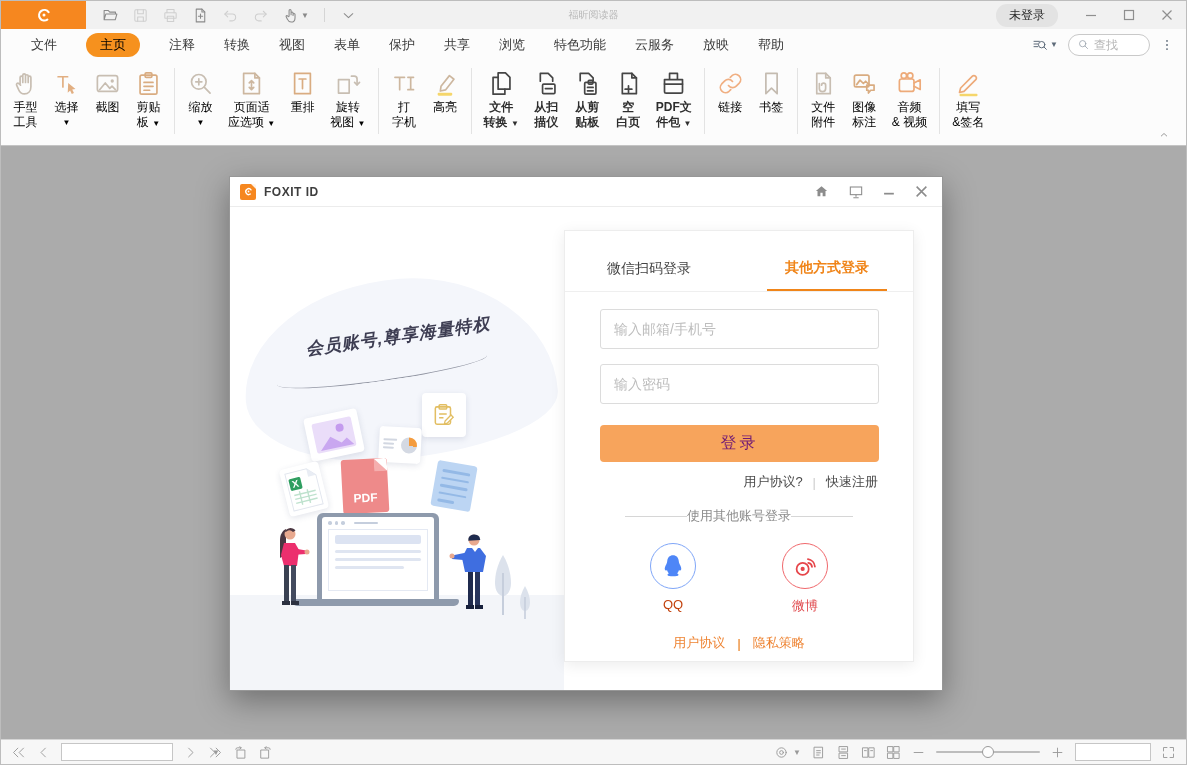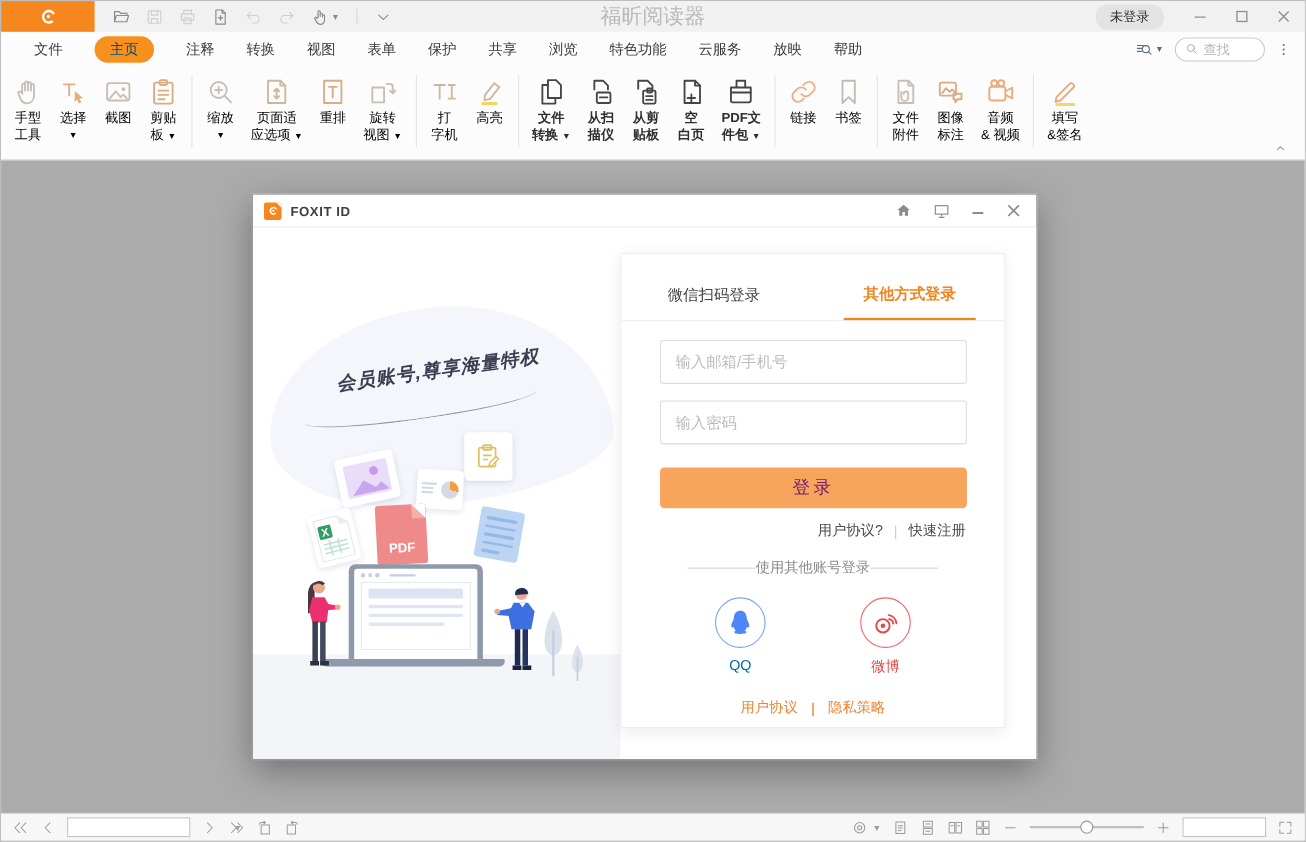--- a/index.html
+++ b/index.html
@@ -8,30 +8,30 @@
   .app { width:1187px; height:765px; border:1px solid #BDBDBD; display:flex; flex-direction:column; background:#FFF; }
 
   
   .titlebar { height:28px; background:#F1F1F1; display:flex; align-items:center; position:relative; flex:0 0 auto; }
   .logo-block { width:85px; height:28px; background:#F6871F; display:flex; align-items:center; justify-content:center; }
   .qat { display:flex; align-items:center; gap:13px; margin-left:16px; }
   .qat-btn { display:flex; align-items:center; color:#8A8A8A; cursor:default; }
   .qat-btn.off { color:#CFCFCF; }
   .qat-caret { font-size:8px; color:#8A8A8A; margin-left:2px; }
   .qat-sep { width:1px; height:14px; background:#D5D5D5; margin:0 2px; }
-  .app-title { position:absolute; left:0; right:0; text-align:center; font-size:19px; color:#B9B9B9; pointer-events:none; }
+  .app-title { position:absolute; left:0; right:0; text-align:center; font-size:10px; color:#B9B9B9; pointer-events:none; }
   .tb-right { margin-left:auto; display:flex; align-items:center; gap:0; z-index:2; }
   .login-pill { background:#E3E3E3; border-radius:11px; padding:3px 13px; font-size:12px; color:#2E2E2E; margin-right:14px; }
   .win-btn { width:38px; height:28px; display:flex; align-items:center; justify-content:center; color:#8F8F8F; }
 
   
   .menubar { height:31px; background:#FCFCFC; display:flex; align-items:center; flex:0 0 auto; position:relative; }
   .menu-tabs { display:flex; align-items:center; gap:29px; margin-left:30px; }
   .menu-tab { font-size:13px; color:#3A3A3A; white-space:nowrap; cursor:default; }
-  .menu-tab.active { background:#F6911E; color:#0c4a6e; border-radius:13px; padding:3px 14px; }
+  .menu-tab.active { background:#F6911E; color:#000000; border-radius:13px; padding:3px 14px; }
   .menu-right { margin-left:auto; display:flex; align-items:center; gap:10px; margin-right:12px; }
   .find-adv { display:flex; align-items:center; color:#5E6B7A; gap:2px; }
   .find-adv .caret { font-size:8px; color:#5E6B7A; }
   .find-box { width:82px; height:22px; border:1px solid #C9C9C9; border-radius:11px; display:flex; align-items:center; padding:0 8px; gap:4px; background:#FFF; color:#9AA3AD; }
   .find-box input { border:none; outline:none; width:46px; font-size:12px; color:#555; background:transparent; }
   .find-box input::placeholder { color:#B5B5B5; }
   .menu-more { color:#5E6B7A; }
 
   
   .ribbon { height:86px; background:#FCFCFC; border-bottom:1px solid #C4C4C4; display:flex; align-items:flex-start; padding:6px 6px 0 4px; flex:0 0 auto; position:relative; }
@@ -750,21 +750,21 @@
           </div>
           <div id="social-row">
               <div class="social" style="left: 85px;">
                 <div class="social-circle" style="border-color: rgb(127, 166, 248);">
                   <span style="color: rgb(78, 134, 247);">
                     <svg width="28" height="28" viewBox="0 0 24 24">
                       <path d="M12 2.8c-2.9 0-4.7 2.1-4.9 4.8-.1 1-.3 2-.8 2.9-.8 1.5-1.7 3.2-1.3 4.6.3 1 1.3.9 1.9.3.2 1.1.8 2.2 1.7 2.8-.6.3-1.5.8-1.3 1.6.2.9 2.1 1 4.7 1s4.5-.1 4.7-1c.2-.8-.7-1.3-1.3-1.6.9-.6 1.5-1.7 1.7-2.8.6.6 1.6.7 1.9-.3.4-1.4-.5-3.1-1.3-4.6-.5-.9-.7-1.9-.8-2.9C16.7 4.9 14.9 2.8 12 2.8z" fill="currentColor"></path>
                     </svg>
                   </span>
                 </div>
-                <div class="social-label" style="color: #0369a1;">QQ</div>
+                <div class="social-label" style="color: #c2410c;">QQ</div>
               </div>
               <div class="social" style="left: 217px;">
                 <div class="social-circle" style="border-color: rgb(240, 104, 108);">
                   <span style="color: rgb(230, 69, 74);">
                     <svg width="28" height="28" viewBox="0 0 24 24">
                       <circle cx="10" cy="14.5" r="5.2" fill="none" stroke="currentColor" stroke-width="1.5" stroke-linecap="round" stroke-linejoin="round"></circle>
                       <circle cx="10" cy="14.5" r="1.8" fill="currentColor"></circle>
                       <path d="M14.5 6.2a7 7 0 0 1 6 6.3" fill="none" stroke="currentColor" stroke-width="1.5" stroke-linecap="round" stroke-linejoin="round"></path>
                       <path d="M14.8 9.3a3.8 3.8 0 0 1 3.2 3.4" fill="none" stroke="currentColor" stroke-width="1.5" stroke-linecap="round" stroke-linejoin="round"></path>
                     </svg>

